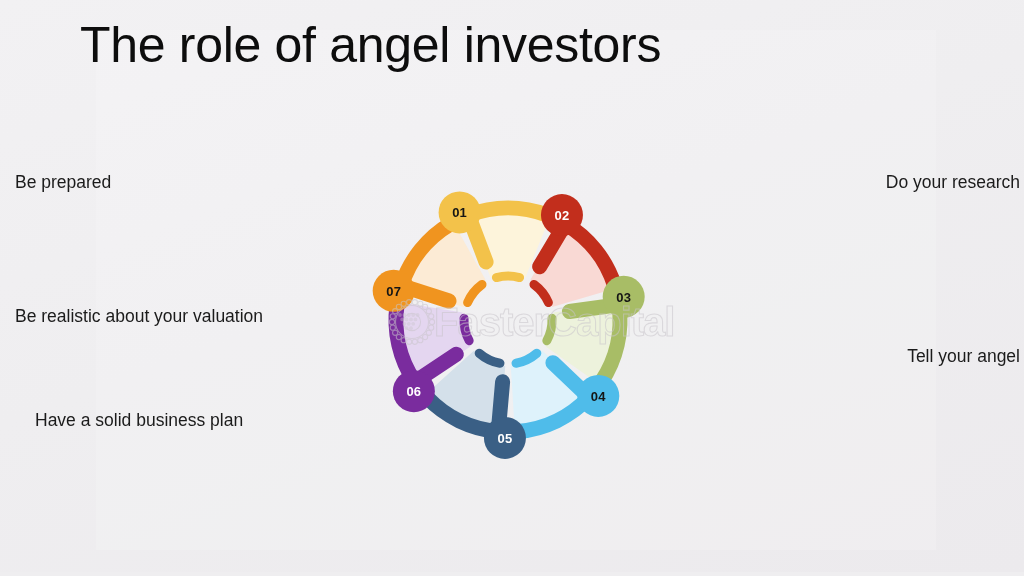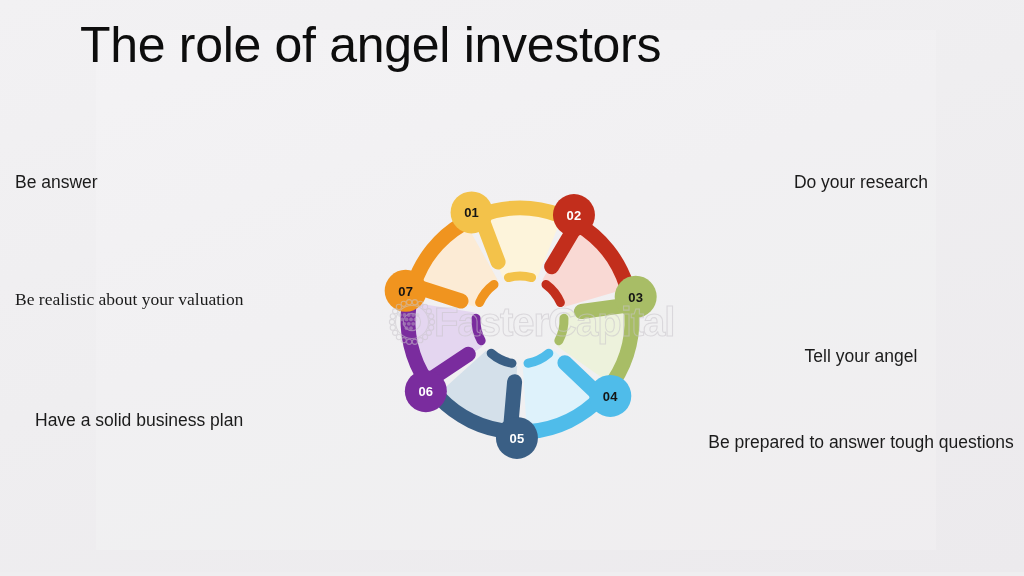--- a/index.html
+++ b/index.html
@@ -49,35 +49,35 @@
 
   
   .label {
     position: absolute;
     font-size: 17.5px;
     line-height: 23px;
     color: #1b1b1b;
     font-weight: 400;
   }
   .label.left  { left: 15px;  width: 330px; text-align: left; }
-  .label.right { left: 702px; width: 318px; text-align: center; }
+  .label.right { left: 702px; width: 318px; text-align: right; }
 
   #lbl-l0 { top: 171px; }
-  #lbl-l1 { top: 288px; font-family: Liberation Serif, serif; }
+  #lbl-l1 { top: 305px; }
   #lbl-l2 { top: 409px; margin-left: 20px; }
 
   #lbl-r0 { top: 171px; }
   #lbl-r1 { top: 257px; }
   #lbl-r2 { top: 345px; }
   #lbl-r3 { top: 431px; }
 
   
   #wheel {
     position: absolute;
-    left: 352px;
+    left: 340px;
     top: 152px;
     width: 336px;
     height: 336px;
     text-decoration: underline;
   }
   #wheel svg { display: block; width: 336px; height: 336px; overflow: visible; }
 
   .seg-num {
     font-family: "Liberation Sans", sans-serif;
     font-size: 13px;
@@ -110,27 +110,26 @@
 </style>
 </head>
 <body>
 
 <div id="slide">
 
   <div class="panel-wash"></div>
 
   <div id="title">The role of angel investors</div>
 
-  <div class="label left" id="lbl-l0">Be answer</div>
+  <div class="label left" id="lbl-l0">Be prepared</div>
   <div class="label left" id="lbl-l1">Be realistic about your valuation</div>
   <div class="label left" id="lbl-l2">Have a solid business plan</div>
 
   <div class="label right" id="lbl-r0">Do your research</div>
   <div class="label right" id="lbl-r2">Tell your angel</div>
-  <div class="label right" id="lbl-r3">Be prepared to answer tough questions</div>
 
   <div id="wheel">
     <svg viewBox="0 0 336 336" xmlns="http://www.w3.org/2000/svg">
       <g id="wheel-segments">
           <path d="M 124.1436915080256 60.60994363789182 A 116 116 0 0 1 211.8563084919744 60.6099436378918 L 185.39129474681744 125.4142879943364 A 46 46 0 0 0 150.60870525318256 125.4142879943364 Z" fill="#FDF4DB" stroke="none" stroke-linejoin="round"></path>
           <path d="M 146.07009968339995 110.0079361282599 L 128.38469620227085 63.24014268330819 A 112 112 0 0 1 207.61530379772913 63.24014268330818" fill="none" stroke="#F3C24A" stroke-width="15" stroke-linecap="round" stroke-linejoin="round"></path>
           <path d="M 156.45308964896788 125.54215194636888 A 44 44 0 0 1 179.54691035103212 125.54215194636889" fill="none" stroke="#F3C24A" stroke-width="9" stroke-linecap="round"></path>
           <path d="M 224.61949022402857 66.75656403118703 A 116 116 0 0 1 279.30570255449294 135.3344129265867 L 212.1384682543679 155.04640512606025 A 46 46 0 0 0 190.45255646814925 127.851740908919 Z" fill="#F9D9D4" stroke="none" stroke-linejoin="round"></path>
           <path d="M 199.66828107223577 114.69784268971965 L 225.207217420813 71.7122319556226 A 112 112 0 0 1 274.6051487449899 133.65844702028488" fill="none" stroke="#C22E1C" stroke-width="15" stroke-linecap="round" stroke-linejoin="round"></path>
           <path d="M 193.99638655685817 132.50087485604183 A 44 44 0 0 1 208.39469806392296 150.55670993406062" fill="none" stroke="#C22E1C" stroke-width="9" stroke-linecap="round"></path>

